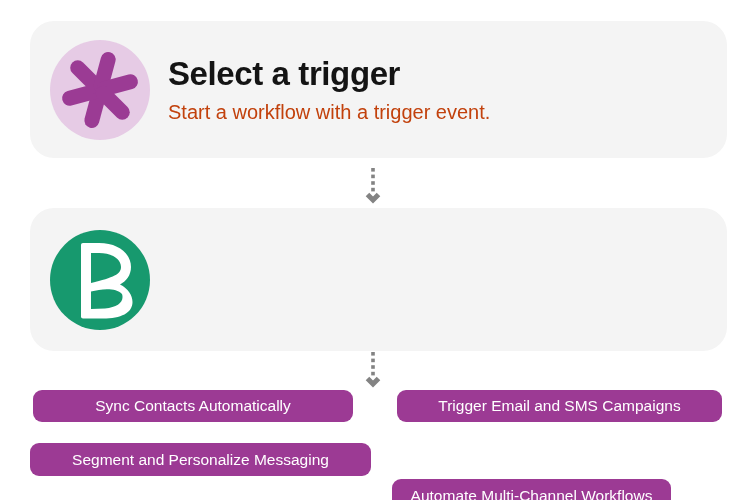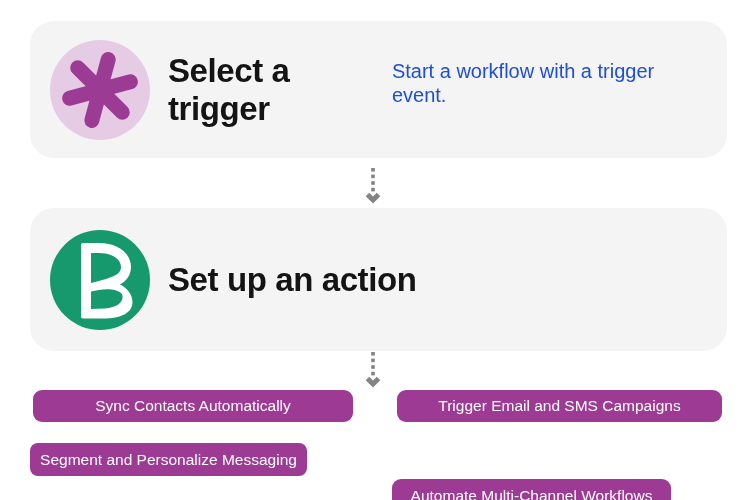--- a/index.html
+++ b/index.html
@@ -22,32 +22,32 @@
     padding: 0 24px 0 20px;
     cursor: pointer;
   }
   #card-trigger { top: 21px; height: 137px; }
   #card-action  { top: 208px; height: 143px; }
   .step-icon {
     width: 100px; height: 100px;
     flex: 0 0 100px;
     margin-right: 18px;
   }
-  .step-text { display: flex; flex-direction: row; }
+  .step-text { display: flex; flex-direction: column; }
   .step-title {
     font-size: 33px;
     font-weight: 700;
     color: #141414;
     letter-spacing: -0.4px;
     line-height: 1.15;
   }
   .step-subtitle {
     font-size: 20px;
     font-weight: 400;
-    color: #1d4ed8;
+    color: #c2410c;
     margin-top: 7px;
     line-height: 1.2;
   }
   .connector {
     position: absolute;
     left: 365px;
     width: 16px; height: 36px;
   }
   #connector-1 { top: 168px; }
   #connector-2 { top: 352px; }
@@ -61,21 +61,21 @@
     font-size: 15.5px;
     font-weight: 400;
     display: flex;
     align-items: center;
     justify-content: center;
     cursor: pointer;
     padding: 0;
   }
   #btn-0 { left: 33px;  top: 390px; width: 320px; height: 32px; }
   #btn-1 { left: 397px; top: 390px; width: 325px; height: 32px; text-align: center; }
-  #btn-2 { left: 30px;  top: 443px; width: 277px; height: 33px; border-radius: 8px; }
+  #btn-2 { left: 30px;  top: 443px; width: 341px; height: 33px; }
   #btn-3 { left: 392px; top: 443px; width: 279px; height: 33px; margin-top: 36px; }
 </style>
 </head>
 <body>
 
 <div>
 
   <div id="card-trigger" class="step-card">
     <svg class="step-icon" viewBox="0 0 100 100">
       <circle cx="50" cy="50" r="50" fill="#e6cbe5"></circle>
@@ -105,21 +105,20 @@
   </svg>
 
   <div id="card-action" class="step-card">
     <svg class="step-icon" viewBox="0 0 100 100">
       <circle cx="50" cy="50" r="50" fill="#17996e"></circle>
       <path fill-rule="evenodd" fill="#ffffff" d="M33 13 L49 13 C69 13 81 24 81 37 C81 45 76.5 51 70 54.5 C78 58.5 82.5 65 82.5 72 C82.5 83 71 88.5 53 88.5 L33 88.5 C31.8 88.5 31 87.7 31 86.5 L31 15 C31 13.8 31.8 13 33 13 Z
                M41 23 L49 23 C62 23 71 29 71 37 C71 44 64 47.5 41 53 Z
                M41 61.5 C52 58.5 66 57.5 72 64 C74.5 71.5 68 77.5 55 78.5 L41 79 Z"></path>
     </svg>
     <div class="step-text">
-      <span class="step-title">Set up an action</span>
     </div>
   </div>
 
   <svg id="connector-2" class="connector" viewBox="0 0 16 36">
     <g fill="#838383">
       <rect x="6.2" y="0" width="3.6" height="3.6"></rect>
       <rect x="6.2" y="6.6" width="3.6" height="3.6"></rect>
       <rect x="6.2" y="13.2" width="3.6" height="3.6"></rect>
       <rect x="6.2" y="19.8" width="3.6" height="3.6"></rect>
     </g>

